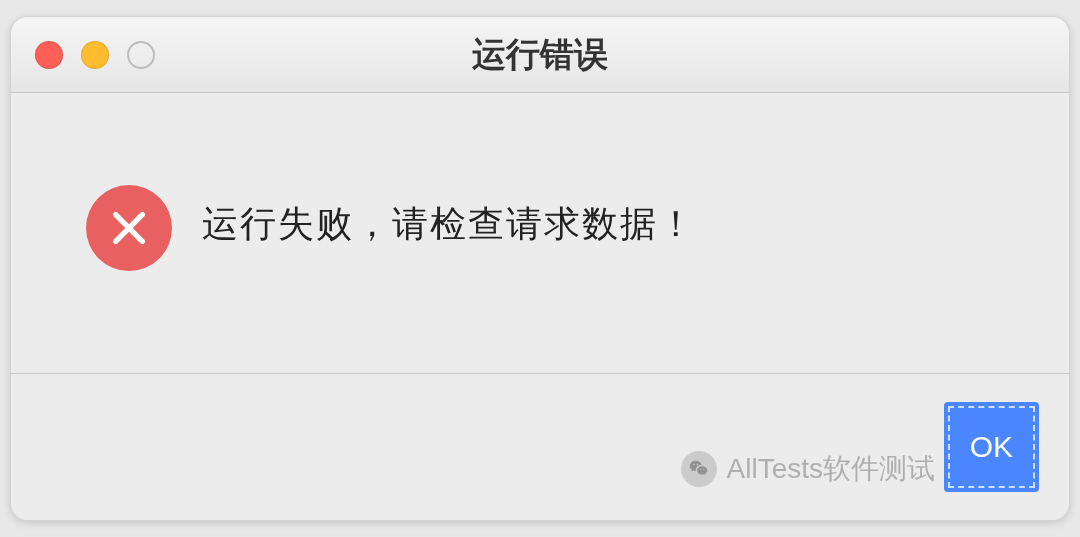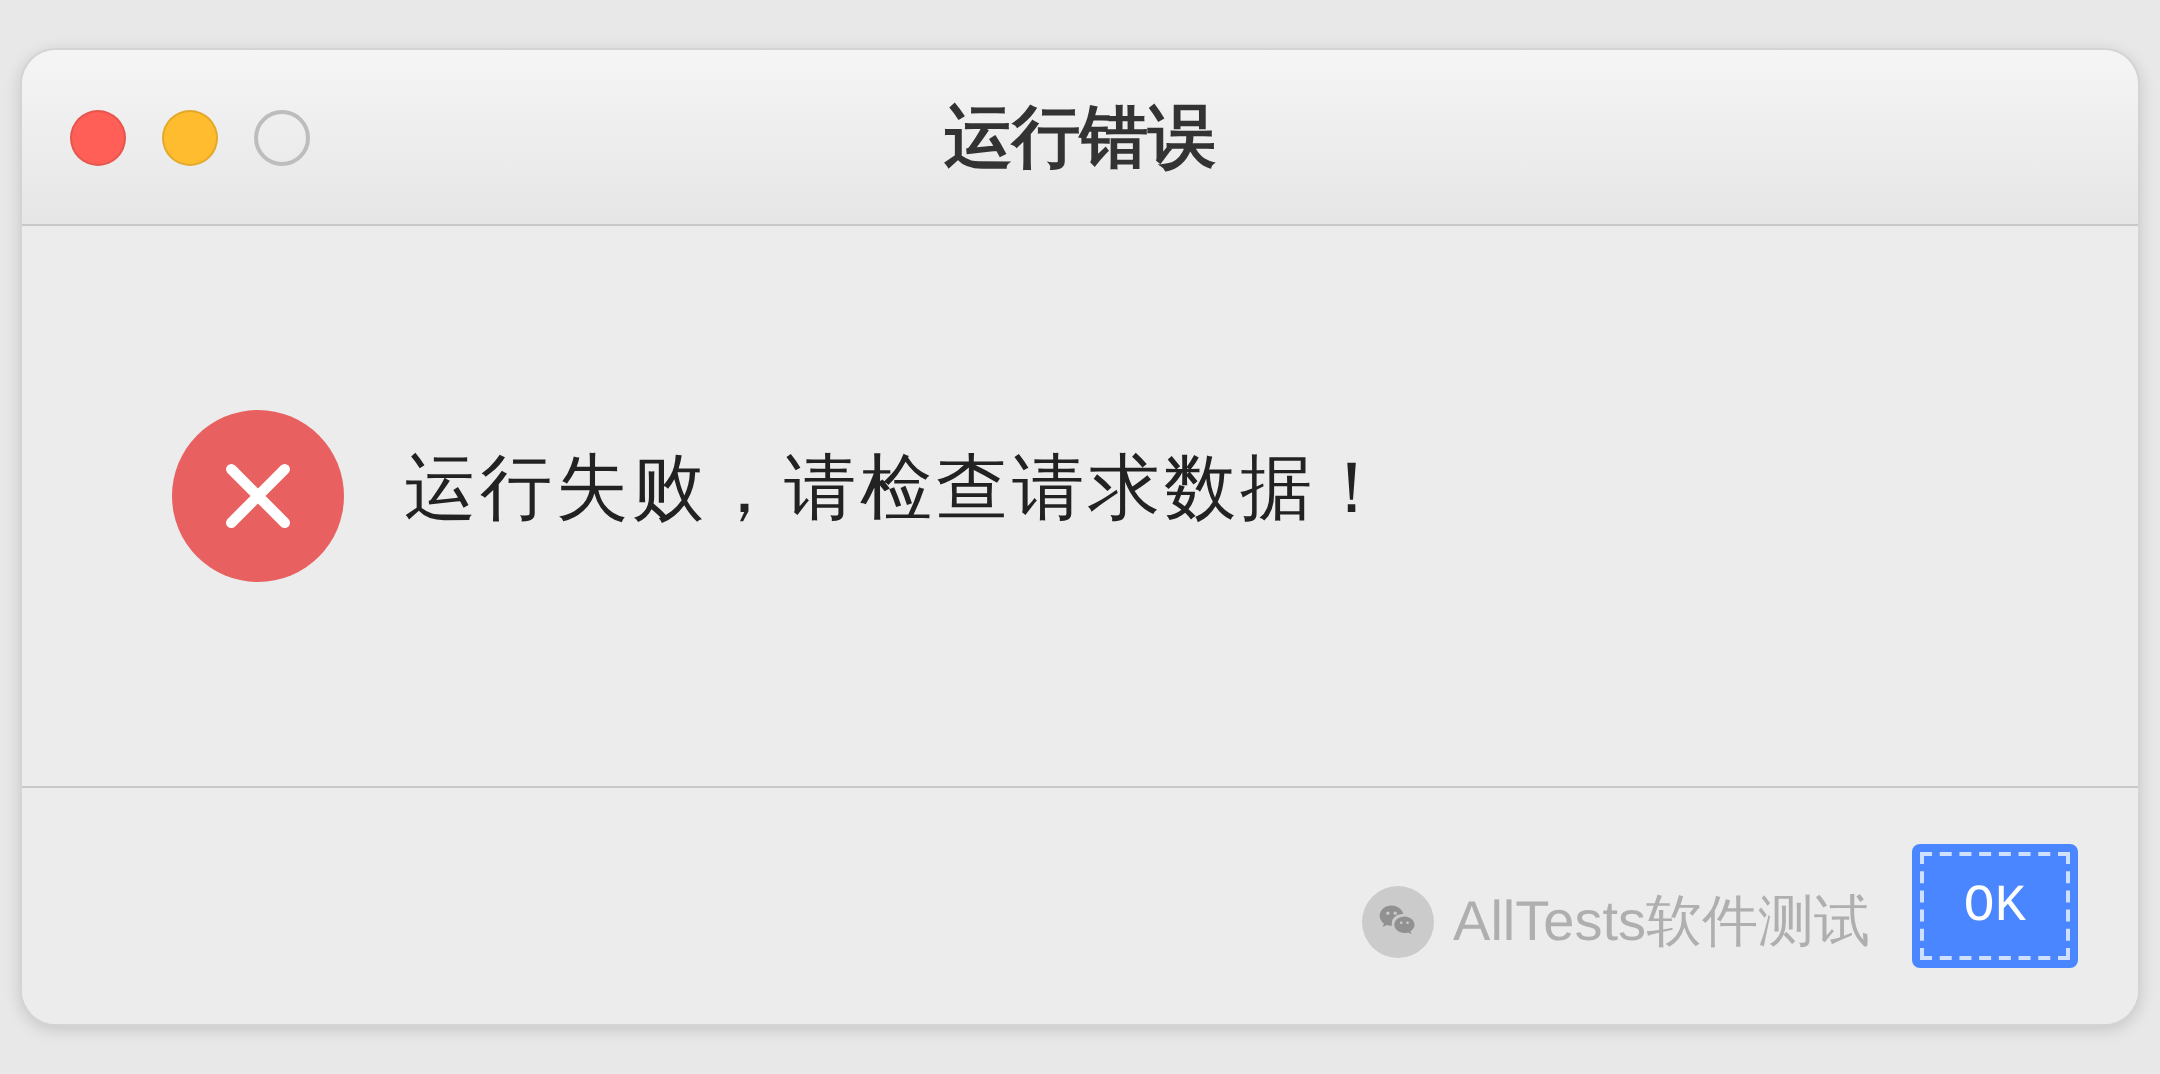--- a/index.html
+++ b/index.html
@@ -18,21 +18,21 @@
     }
     .dialog {
       width: 1060px;
       background: #ececec;
       border-radius: 18px;
       box-shadow: 0 2px 8px rgba(0,0,0,0.15);
       overflow: hidden;
       border: 1px solid rgba(0,0,0,0.1);
     }
     .titlebar {
-      height: 88px;
+      height: 76px;
       background: linear-gradient(to bottom, #f5f5f5, #e6e6e6);
       border-bottom: 1px solid #c8c8c8;
       display: flex;
       align-items: center;
       position: relative;
       padding: 0 20px;
       justify-content: center;
     }
     .traffic-lights {
       display: flex;
@@ -102,29 +102,28 @@
       background: #ececec;
       padding: 28px 30px;
       display: flex;
       justify-content: flex-end;
       align-items: center;
       position: relative;
     }
     .ok-button {
       background: #4a86ff;
       color: #ffffff;
-      font-size: 26px;
+      font-size: 30px;
       border: none;
-      padding: 16px 26px;
+      padding: 28px 26px;
       border-radius: 4px;
       cursor: pointer;
       position: relative;
       outline: 2px dashed #cfe0ff;
       outline-offset: -6px;
-      font-family: Liberation Mono, monospace;
     }
     .watermark {
       position: absolute;
       right: 134px;
       bottom: 32px;
       display: flex;
       align-items: center;
       gap: 10px;
       color: #a9a9a9;
       font-size: 28px;

